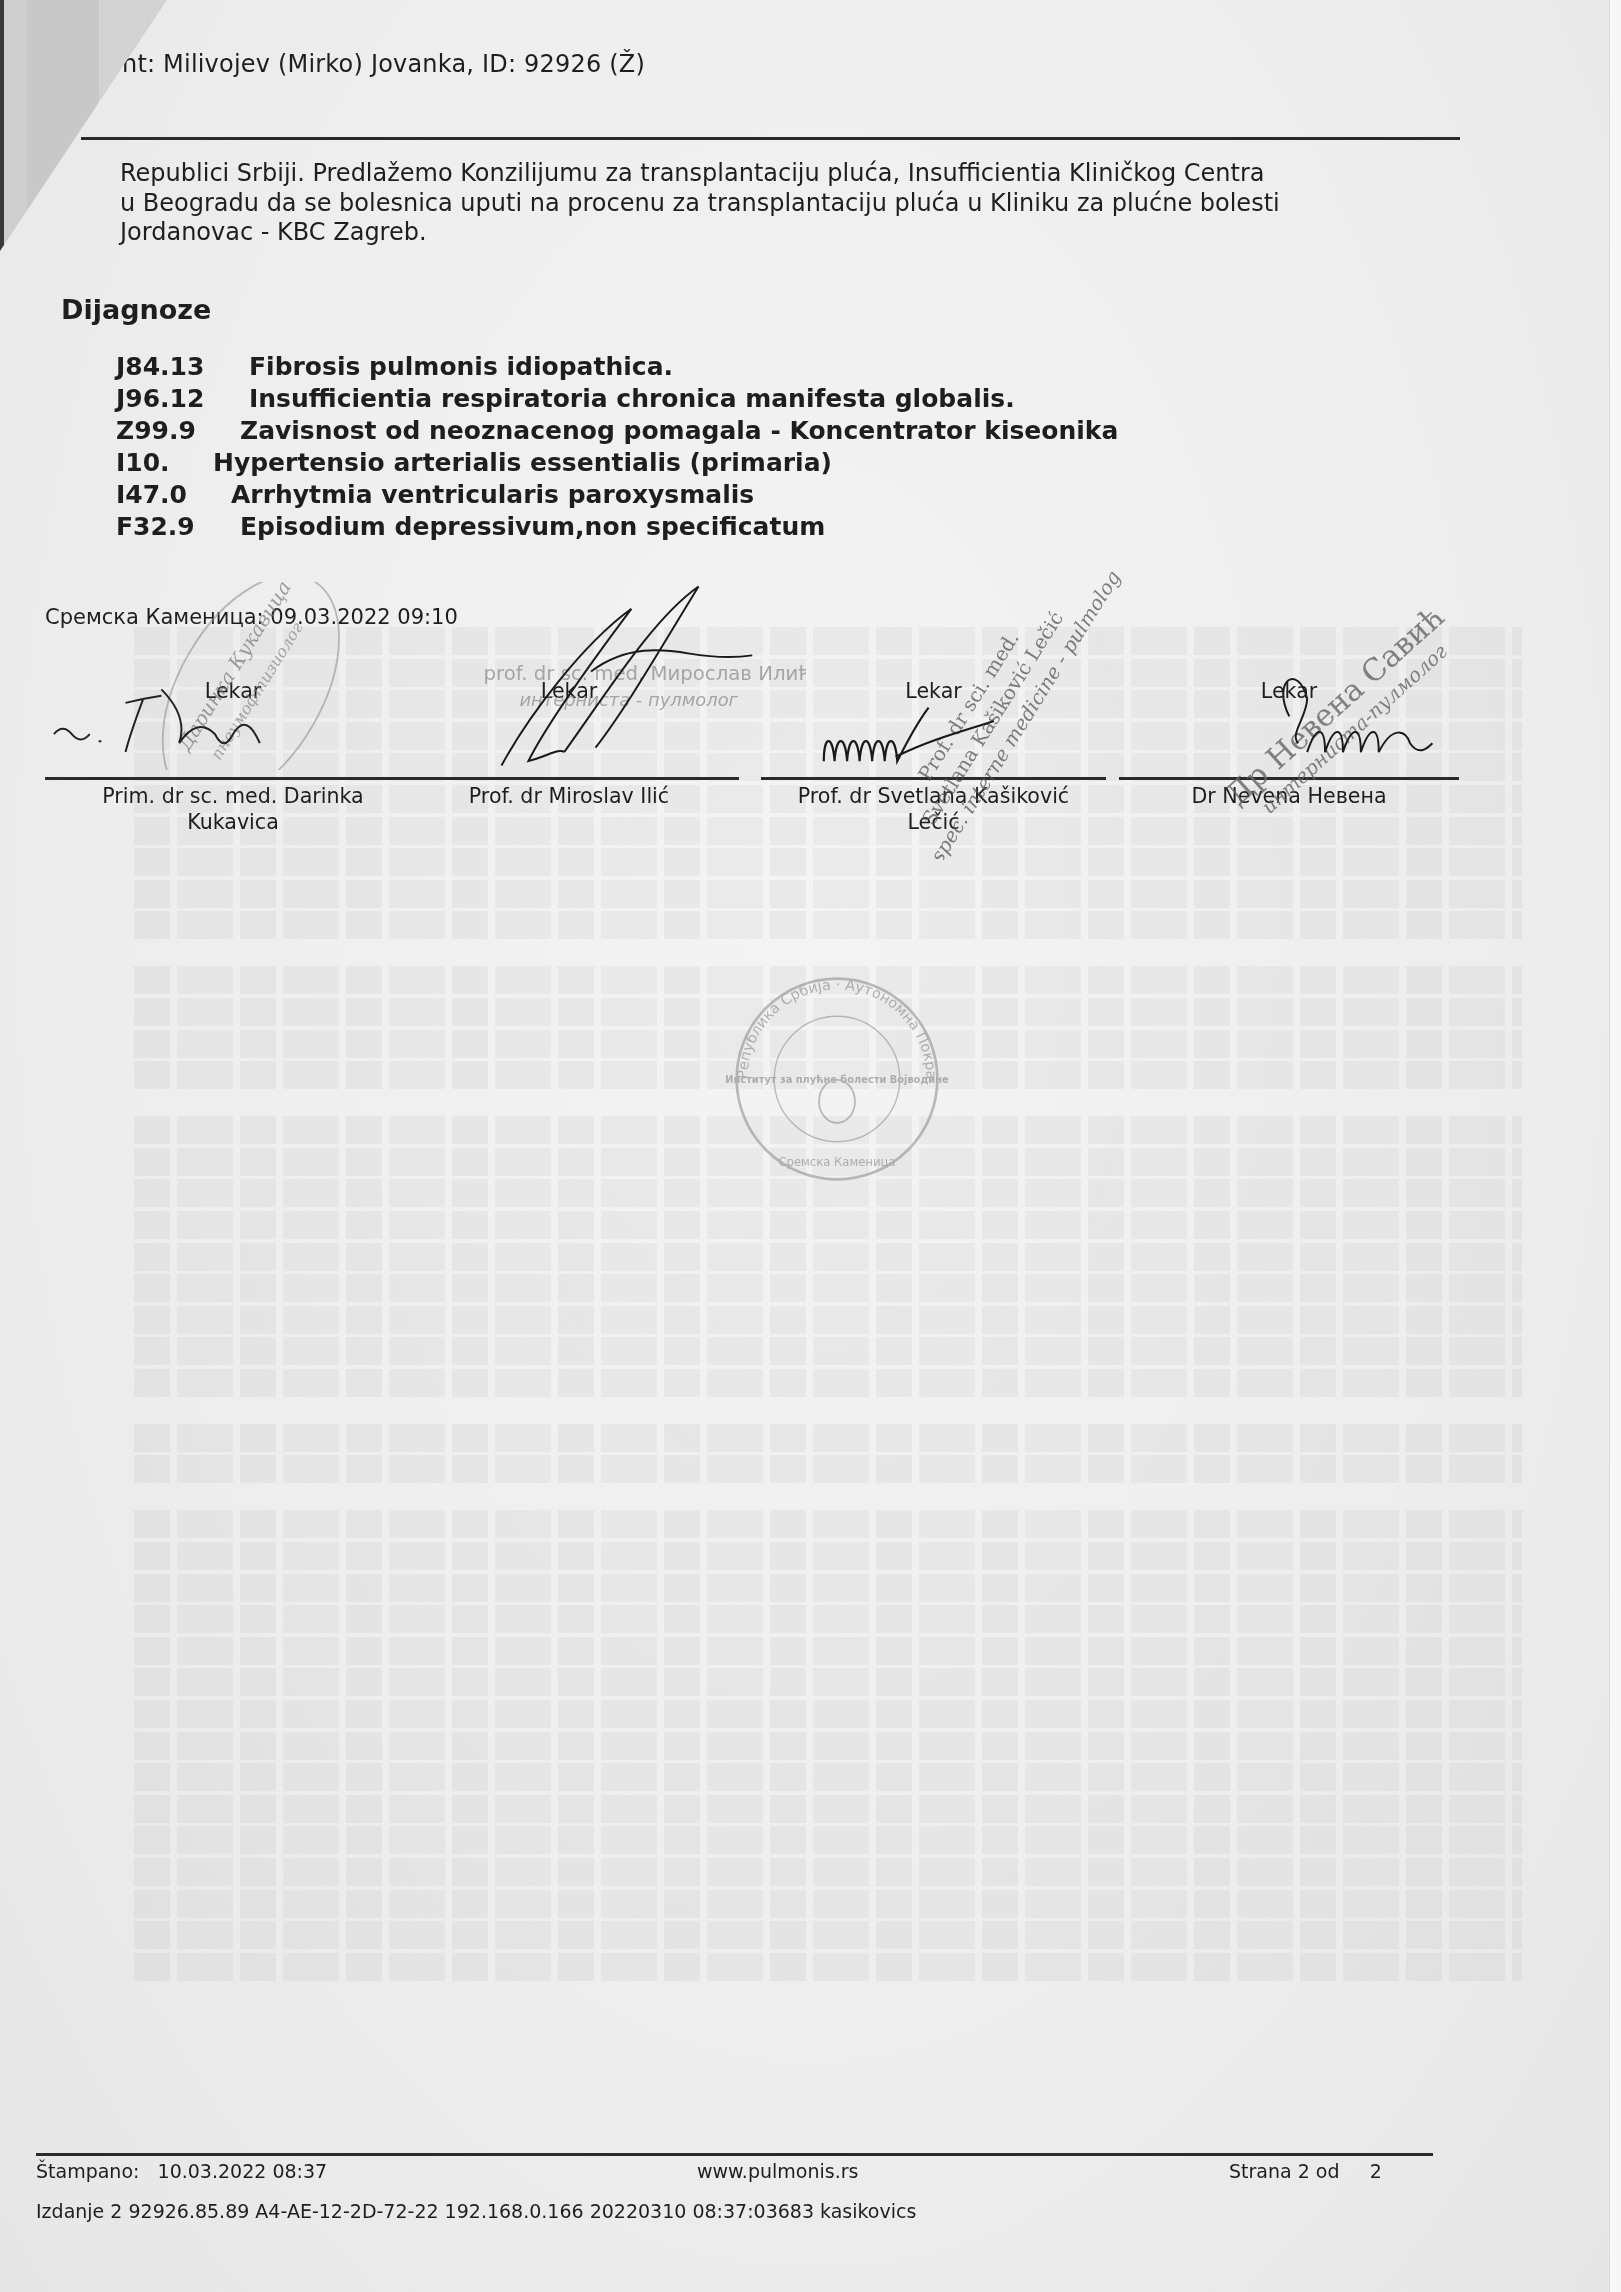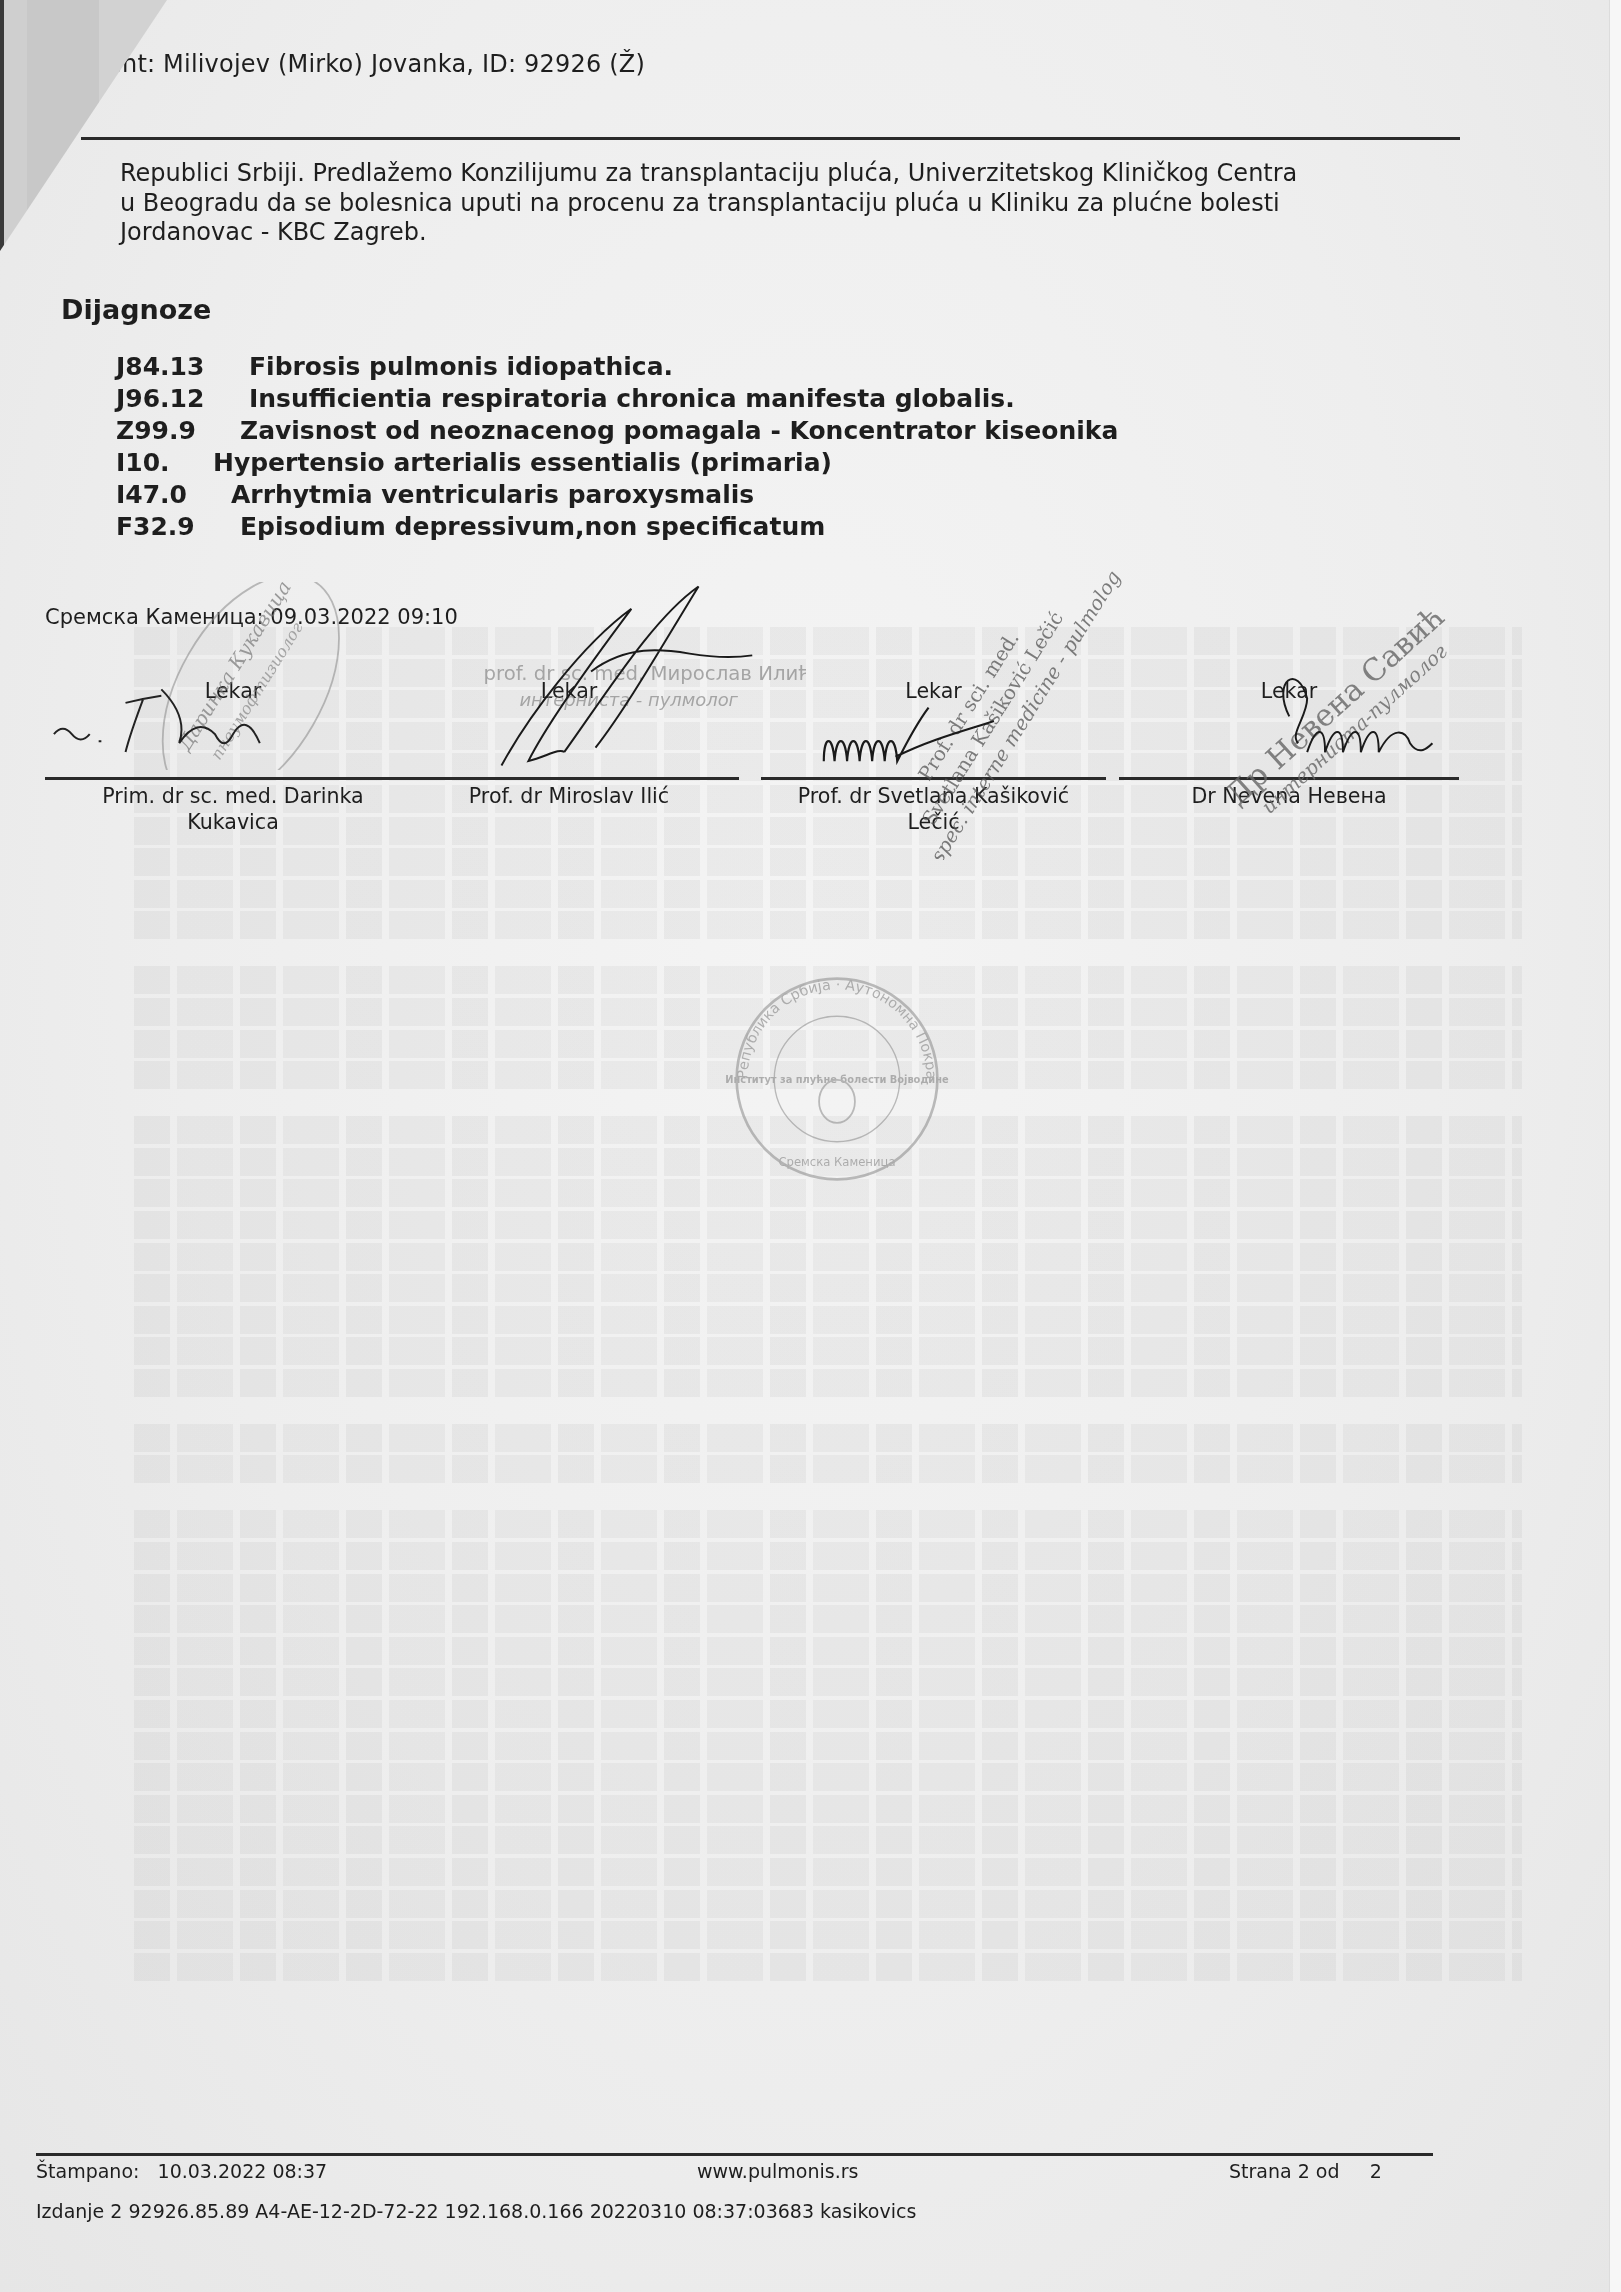--- a/index.html
+++ b/index.html
@@ -100,21 +100,21 @@
       <div class="ghost-line"></div>
       <div class="ghost-line"></div>
       <div class="ghost-line"></div>
       <div class="ghost-line"></div>
   </div>
 
   <div class="header-text">ent:  Milivojev (Mirko) Jovanka,  ID: 92926 (Ž)</div>
   <div class="rule" style="left:81px; top:137px; width:1379px;"></div>
 
   <div class="intro">
-    <div>Republici Srbiji. Predlažemo Konzilijumu za transplantaciju pluća, Univerzitetskog Kliničkog Centra</div>
+    <div>Republici Srbiji. Predlažemo Konzilijumu za transplantaciju pluća, Insufficientia Kliničkog Centra</div>
     <div>u Beogradu da se bolesnica uputi na procenu za transplantaciju pluća u Kliniku za plućne bolesti</div>
     <div>Jordanovac - KBC Zagreb.</div>
   </div>
 
   <div class="section-title">Dijagnoze</div>
   <div class="diag-list">
     <div class="diag-row">
       <span class="diag-code">J84.13</span>
       <span>Fibrosis pulmonis idiopathica.</span>
     </div>

